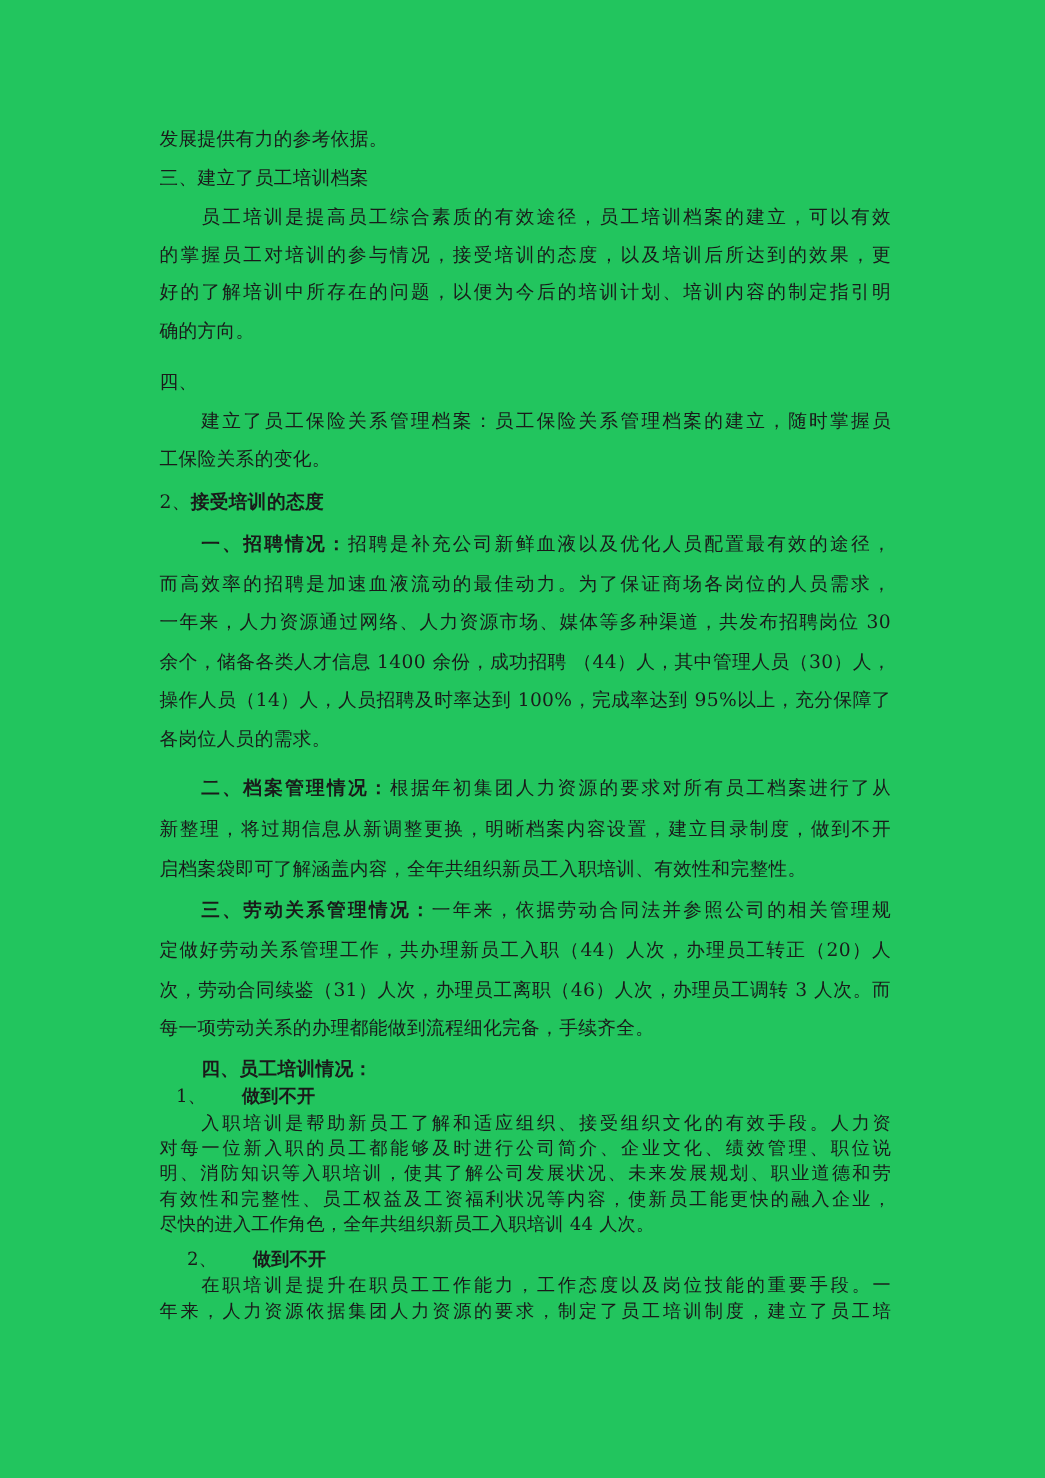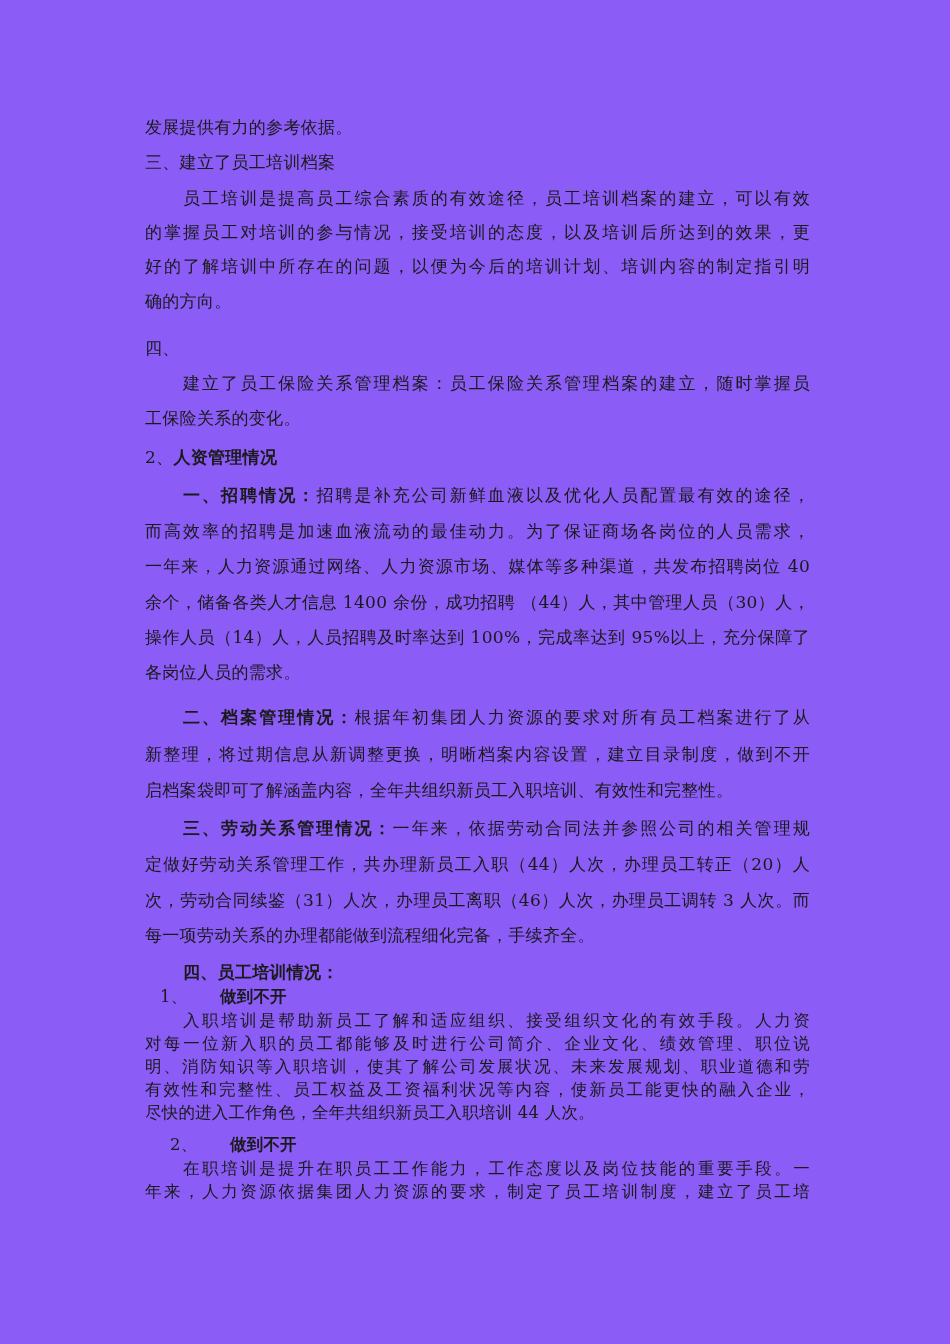--- a/index.html
+++ b/index.html
@@ -1,18 +1,18 @@
 <!DOCTYPE html>
 <html><head>
 <meta charset="utf-8">
 <style>
   html, body { margin:0; padding:0; background:#ffffff; }
   body { width:950px; height:1344px; position:relative; overflow:hidden;
          font-family: "DejaVu Serif", "Liberation Serif", serif; color:#1a1a1a; }
-  .page { position:absolute; left:0; top:0; width:950px; height:1344px; background:#8b5cf6; }
+  .page { position:absolute; left:0; top:0; width:950px; height:1344px; background:#22c55e; }
   .ln { position:absolute; left:145px; width:665px; white-space:nowrap; font-size:17px; line-height:20px;
         letter-spacing:0.3px; text-align:justify; text-align-last:justify; }
   .ln.last { text-align-last:left; }
   .ln.ind { left:183px; width:627px; }
   .b { font-weight:bold; }
   .tight { font-size:16.5px; letter-spacing:0.2px; }
   .num { display:inline-block; width:60px; }
 </style>
 </head>
 <body>
@@ -23,28 +23,28 @@
   <div class="ln last" style="top:152px">三、建立了员工培训档案</div>
   <div class="ln ind" style="top:188px">员工培训是提高员工综合素质的有效途径，员工培训档案的建立，可以有效</div>
   <div class="ln" style="top:222px">的掌握员工对培训的参与情况，接受培训的态度，以及培训后所达到的效果，更</div>
   <div class="ln" style="top:256px">好的了解培训中所存在的问题，以便为今后的培训计划、培训内容的制定指引明</div>
   <div class="ln last" style="top:291px">确的方向。</div>
   <div class="ln last" style="top:338px">四、</div>
   <div class="ln ind" style="top:373px">建立了员工保险关系管理档案：员工保险关系管理档案的建立，随时掌握员</div>
   <div class="ln last" style="top:408px">工保险关系的变化。</div>
 
   <div class="ln last" style="top:447px">
-    <span>2、</span><span class="b">人资管理情况</span>
+    <span>2、</span><span class="b">接受培训的态度</span>
   </div>
 
   <div class="ln ind" style="top:485px">
     <span class="b">一、招聘情况：</span><span>招聘是补充公司新鲜血液以及优化人员配置最有效的途径，</span>
   </div>
   <div class="ln" style="top:521px">而高效率的招聘是加速血液流动的最佳动力。为了保证商场各岗位的人员需求，</div>
-  <div class="ln" style="top:556px">一年来，人力资源通过网络、人力资源市场、媒体等多种渠道，共发布招聘岗位 40</div>
+  <div class="ln" style="top:556px">一年来，人力资源通过网络、人力资源市场、媒体等多种渠道，共发布招聘岗位 30</div>
   <div class="ln" style="top:592px">余个，储备各类人才信息 1400 余份，成功招聘 （44）人，其中管理人员（30）人，</div>
   <div class="ln" style="top:627px">操作人员（14）人，人员招聘及时率达到 100%，完成率达到 95%以上，充分保障了</div>
   <div class="ln last" style="top:662px">各岗位人员的需求。</div>
 
   <div class="ln ind" style="top:707px">
     <span class="b">二、档案管理情况：</span><span>根据年初集团人力资源的要求对所有员工档案进行了从</span>
   </div>
   <div class="ln" style="top:744px">新整理，将过期信息从新调整更换，明晰档案内容设置，建立目录制度，做到不开</div>
   <div class="ln last" style="top:780px">启档案袋即可了解涵盖内容，全年共组织新员工入职培训、有效性和完整性。</div>
 

